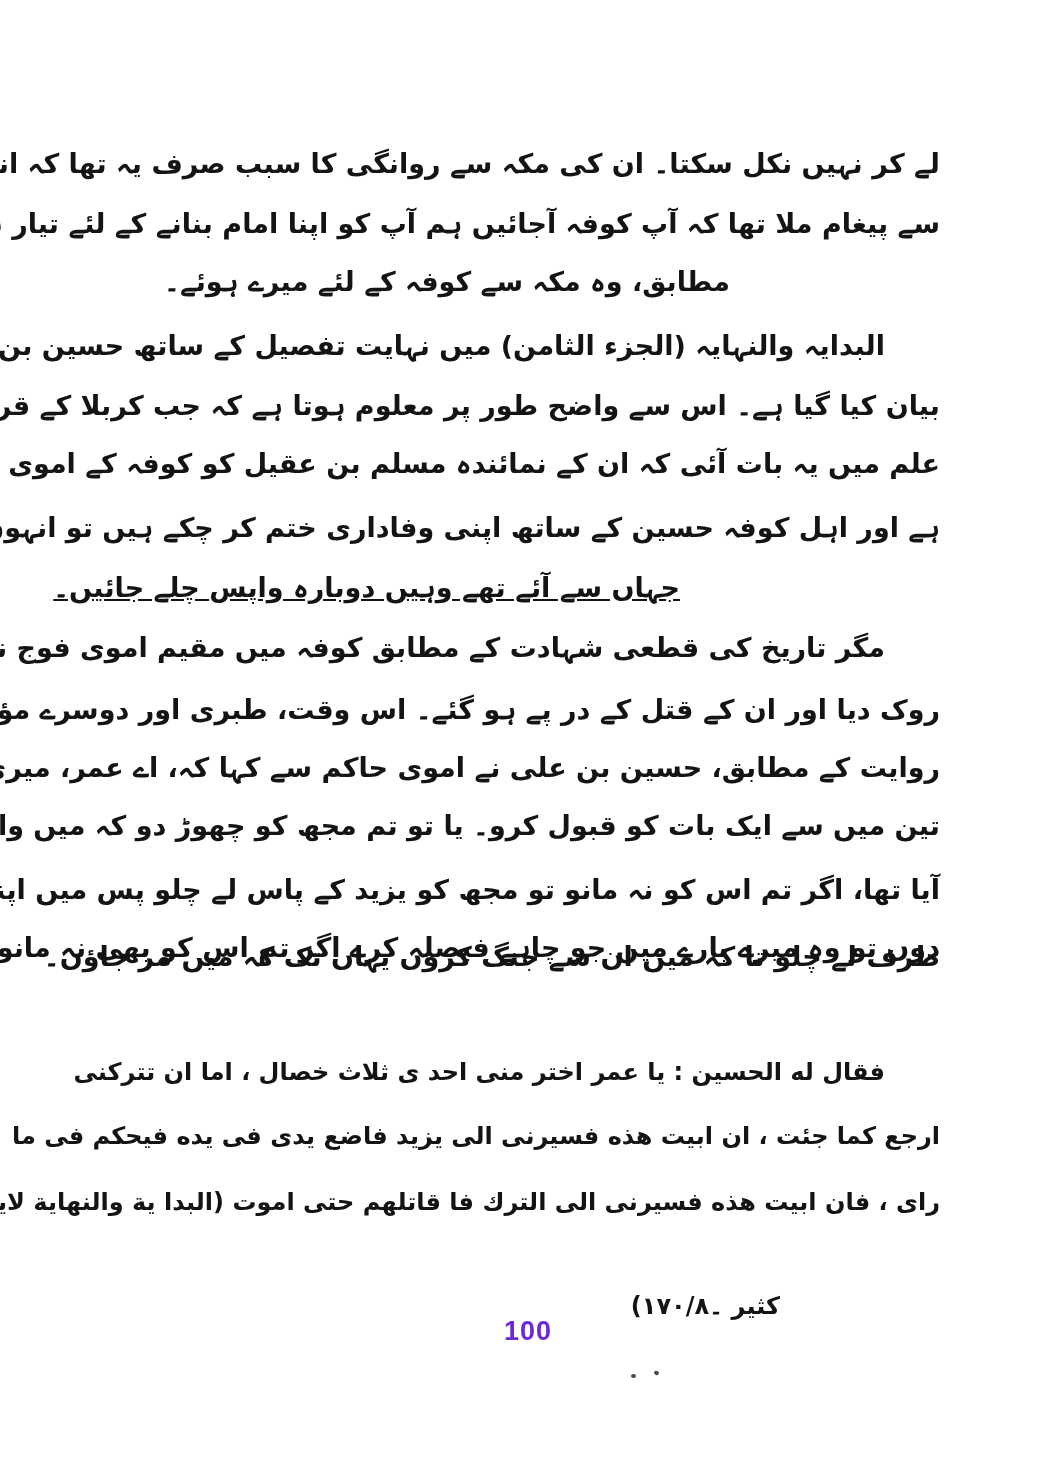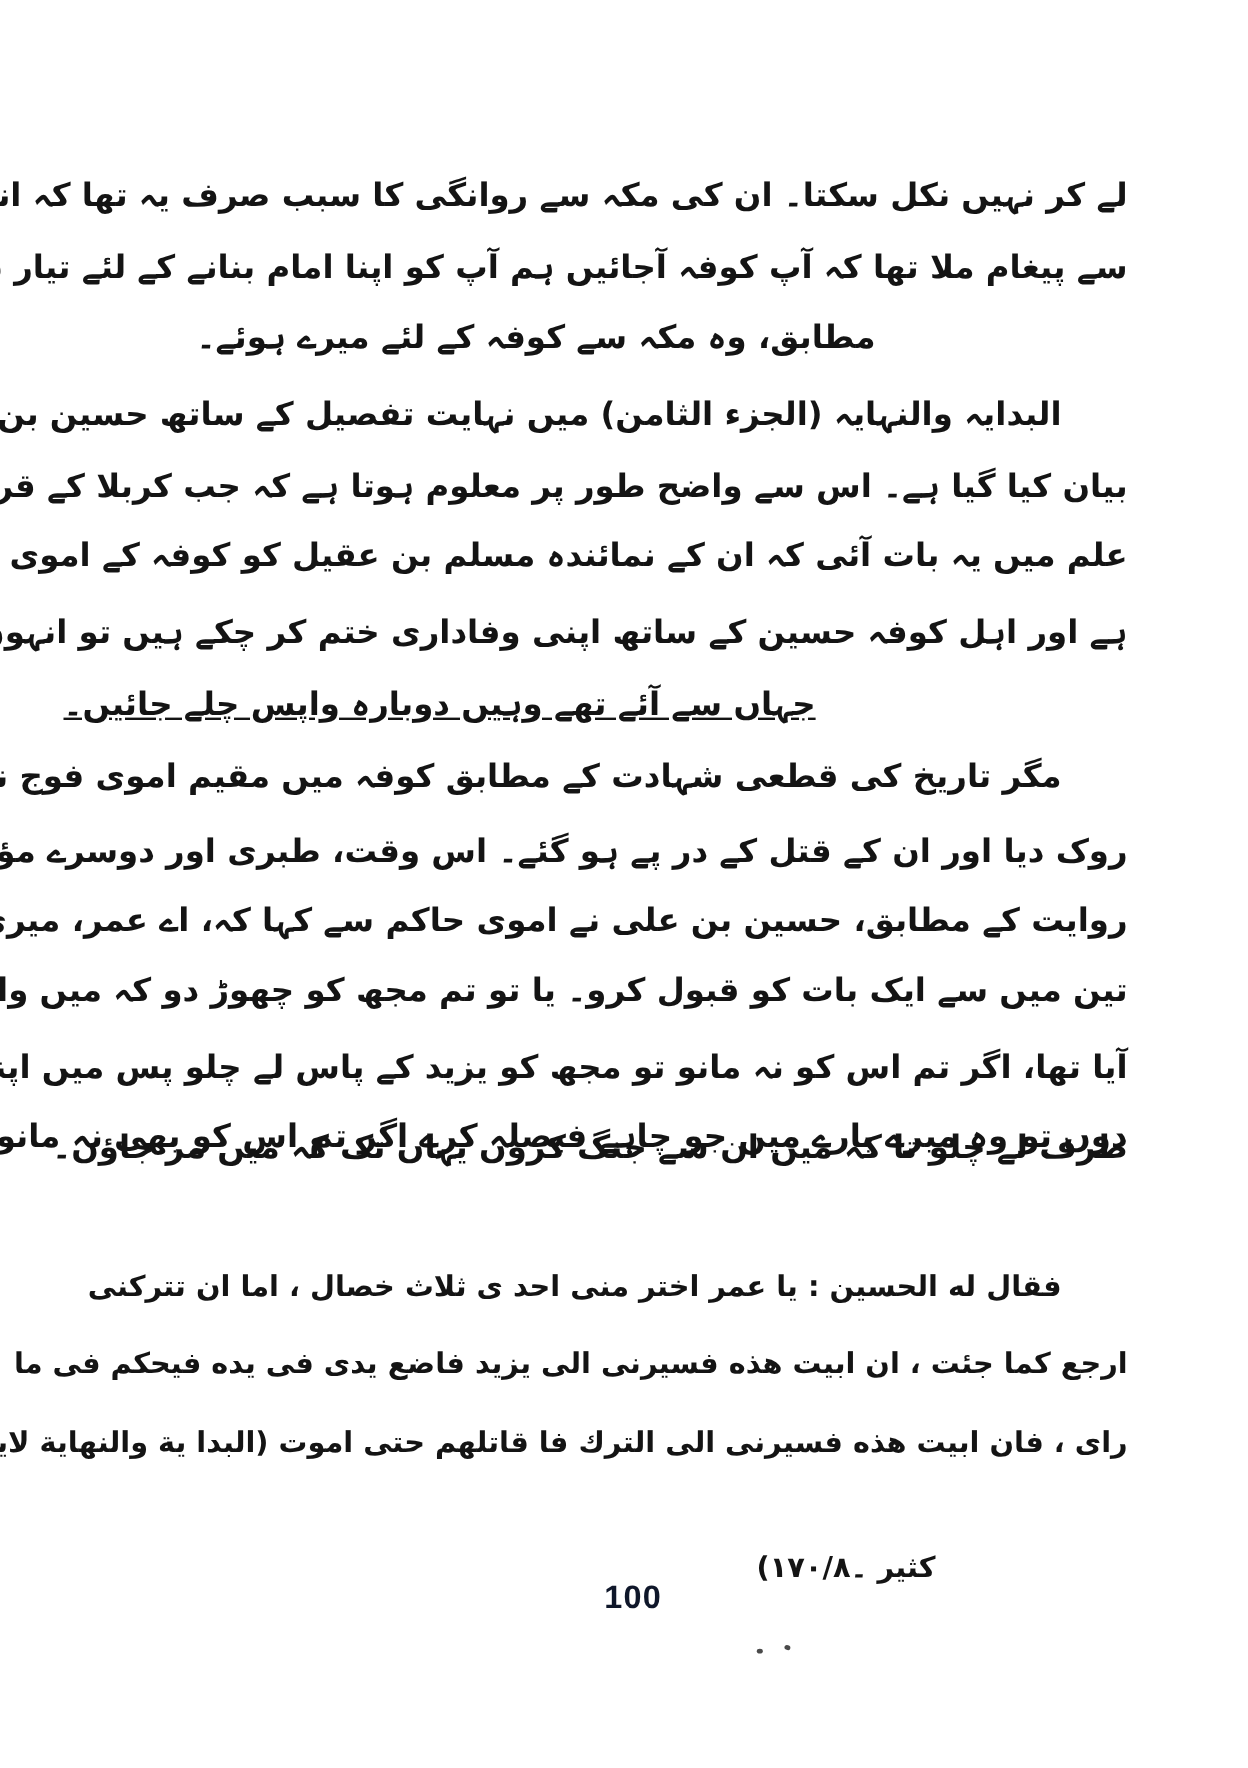--- a/index.html
+++ b/index.html
@@ -45,21 +45,21 @@
     position: absolute;
     top: 1316px;
     left: 0;
     width: 1040px;
     padding-left: 16px;
     box-sizing: border-box;
     text-align: center;
     font-family: "Liberation Sans", sans-serif;
     font-size: 27px;
     font-weight: 700;
-    color: #0f172a;
+    color: #6d28d9;
     letter-spacing: 1px;
   }
   .speck {
     position: absolute;
     width: 5px;
     height: 4px;
     border-radius: 50%;
     background: #2a2a2a;
     opacity: 0.85;
   }

